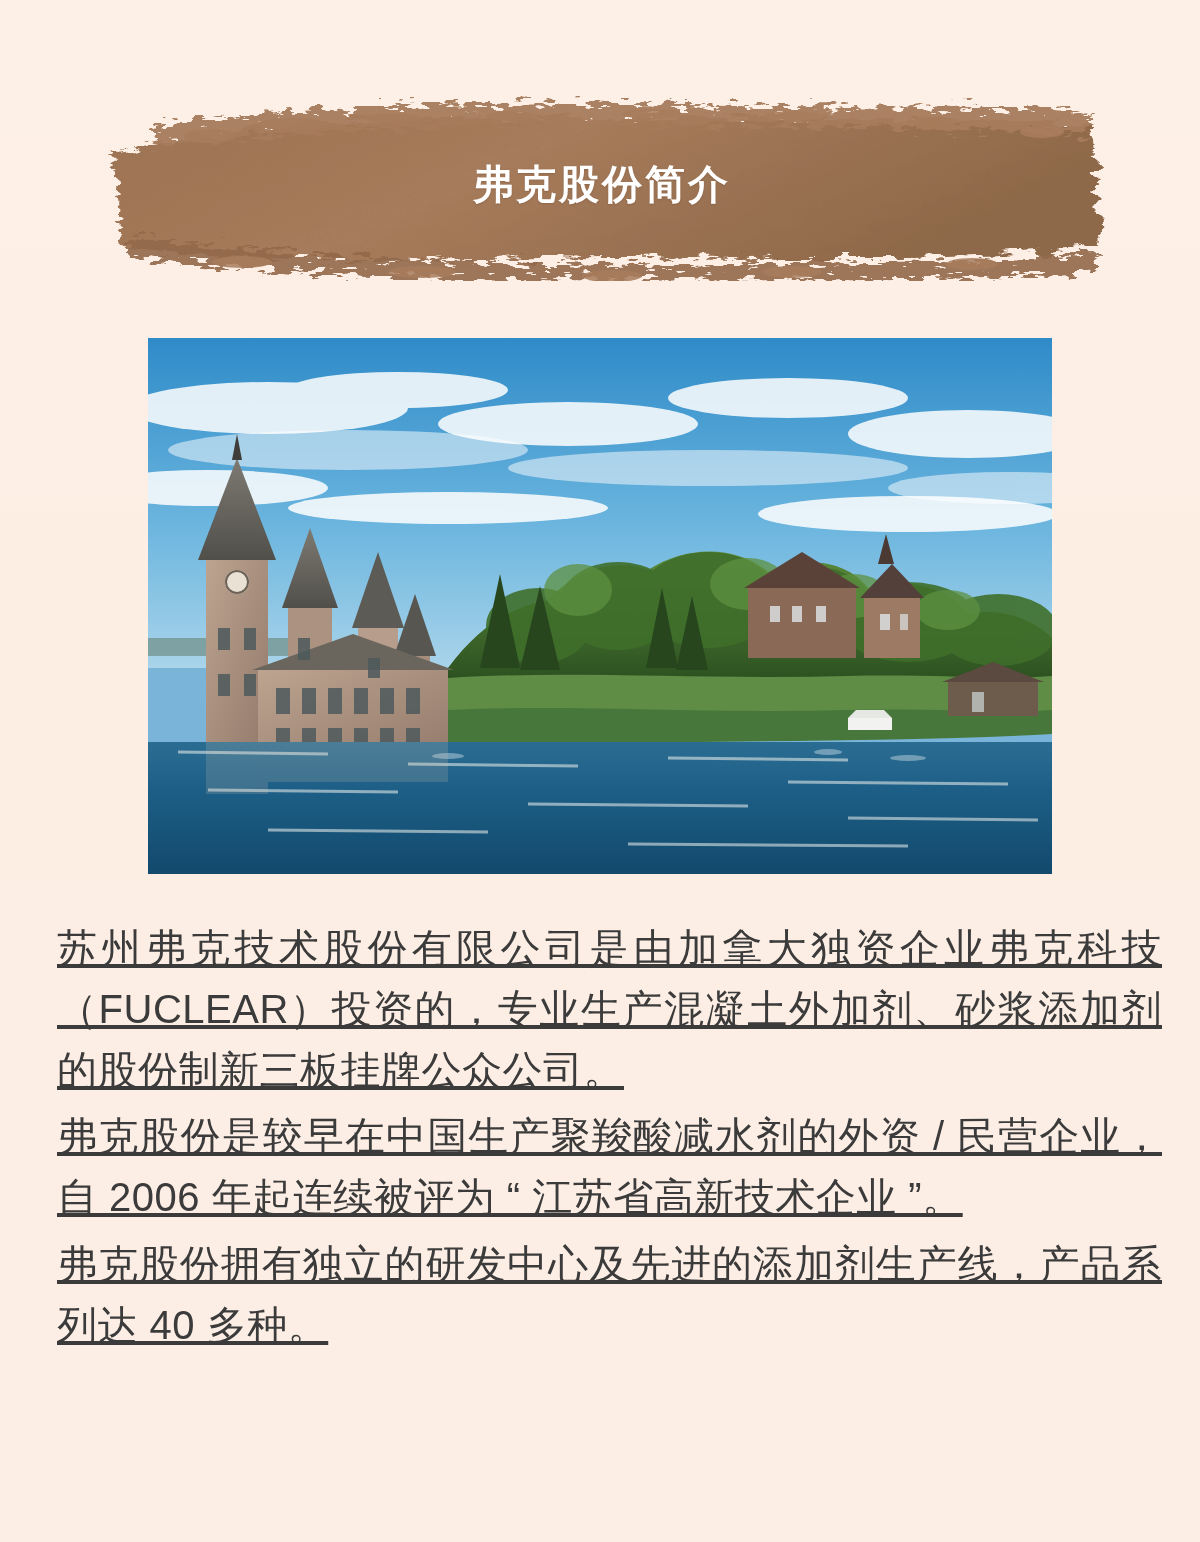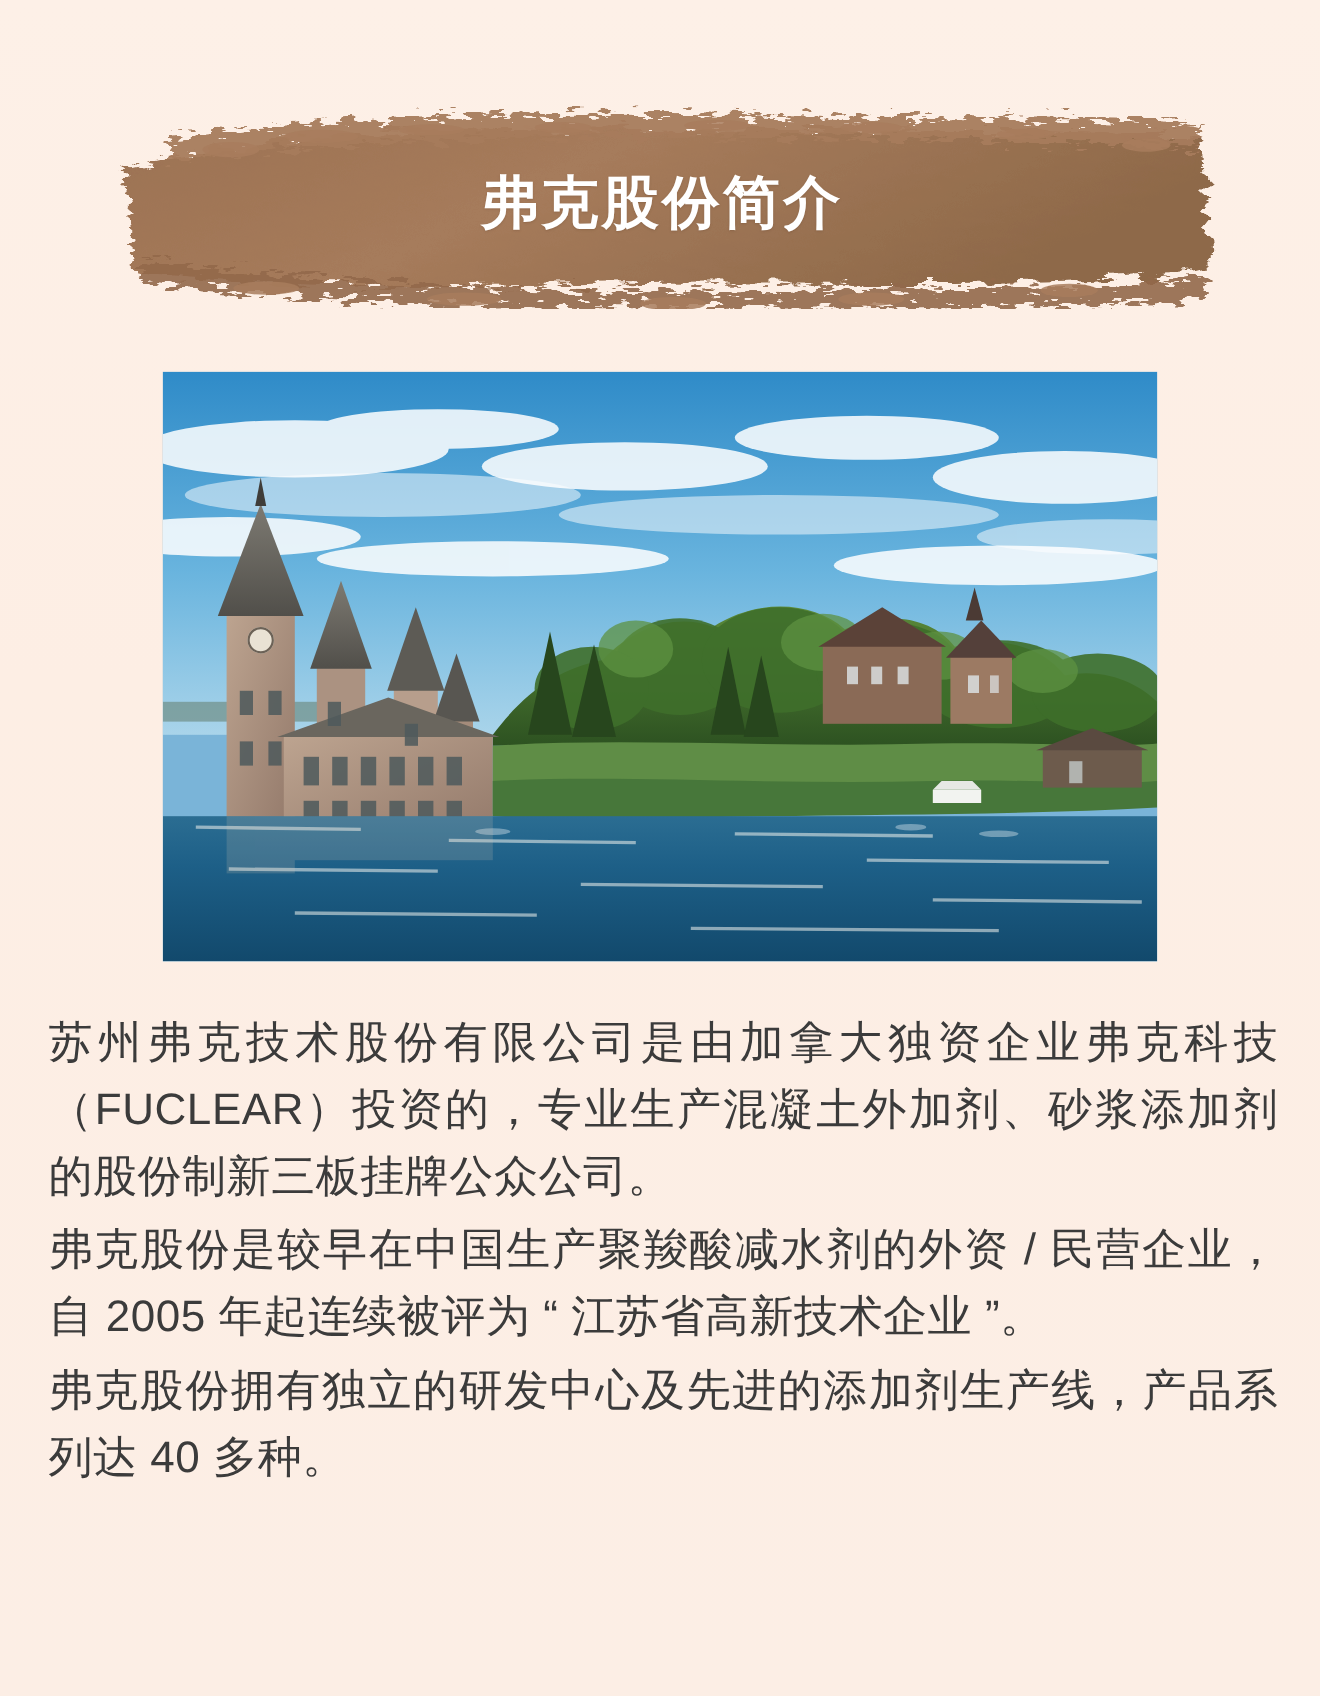--- a/index.html
+++ b/index.html
@@ -39,21 +39,21 @@
   .banner-title {
     position: absolute;
     left: 0;
     top: 0;
     width: 100%;
     height: 100%;
     display: flex;
     align-items: center;
     justify-content: center;
     color: #ffffff;
-    font-size: 52px;
+    font-size: 40px;
     font-weight: bold;
     letter-spacing: 3px;
     text-shadow: 0 1px 2px rgba(90,60,40,0.25);
     padding-bottom: 8px;
     box-sizing: border-box;
   }
 
   
   .photo-wrap {
     position: absolute;
@@ -77,23 +77,24 @@
     position: absolute;
     left: 40px;
     top: 918px;
     width: 1122px;
     color: #3b3b3b;
     font-size: 40px;
     line-height: 1.52;
     letter-spacing: 0.5px;
   }
   .body-copy p {
-    margin: 0 0 6px 4px;
+    margin: 0 0 6px 17px;
     text-align: justify;
     text-justify: inter-ideograph;
+    text-decoration: underline;
   }
   .body-copy p:last-child {
     margin-bottom: 0;
   }
 </style>
 </head>
 <body>
 
 <div class="page">
 
@@ -306,17 +307,17 @@
 
       <g opacity="0.18" fill="#d9c6b3">
         <rect x="110" y="404" width="190" height="40"></rect>
         <rect x="58" y="404" width="62" height="52"></rect>
       </g>
     </svg>
   </div>
 
   <div class="body-copy">
     <p>苏州弗克技术股份有限公司是由加拿大独资企业弗克科技（FUCLEAR）投资的，专业生产混凝土外加剂、砂浆添加剂的股份制新三板挂牌公众公司。</p>
-    <p>弗克股份是较早在中国生产聚羧酸减水剂的外资 / 民营企业，自 2005 年起连续被评为 “ 江苏省高新技术企业 ”。</p>
+    <p>弗克股份是较早在中国生产聚羧酸减水剂的外资 / 民营企业，自 2006 年起连续被评为 “ 江苏省高新技术企业 ”。</p>
     <p>弗克股份拥有独立的研发中心及先进的添加剂生产线，产品系列达 40 多种。</p>
   </div>
 
 </div>
 
 </body></html>

